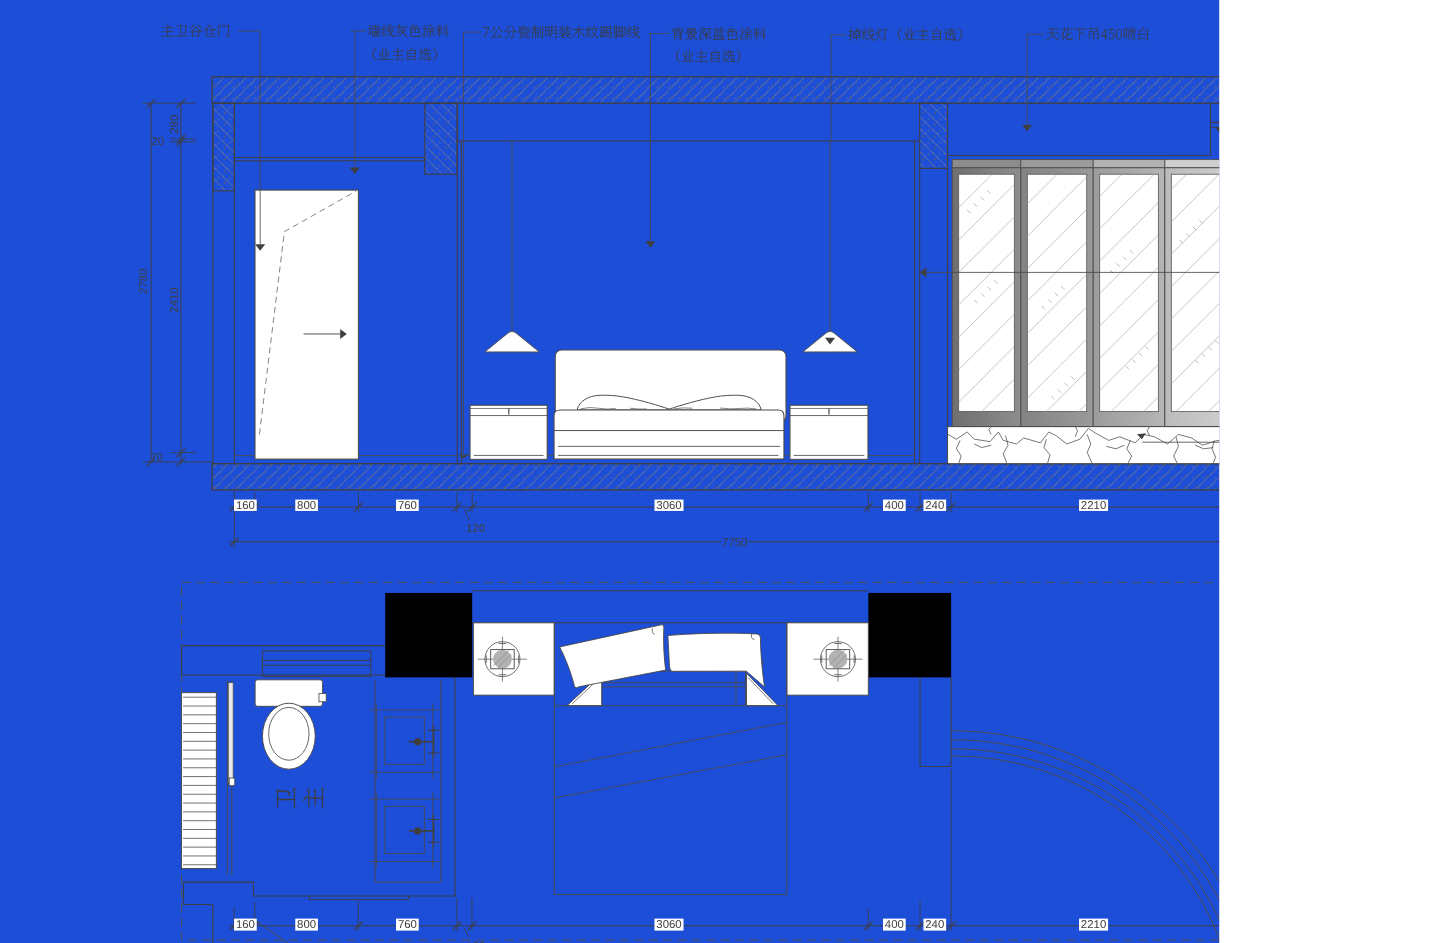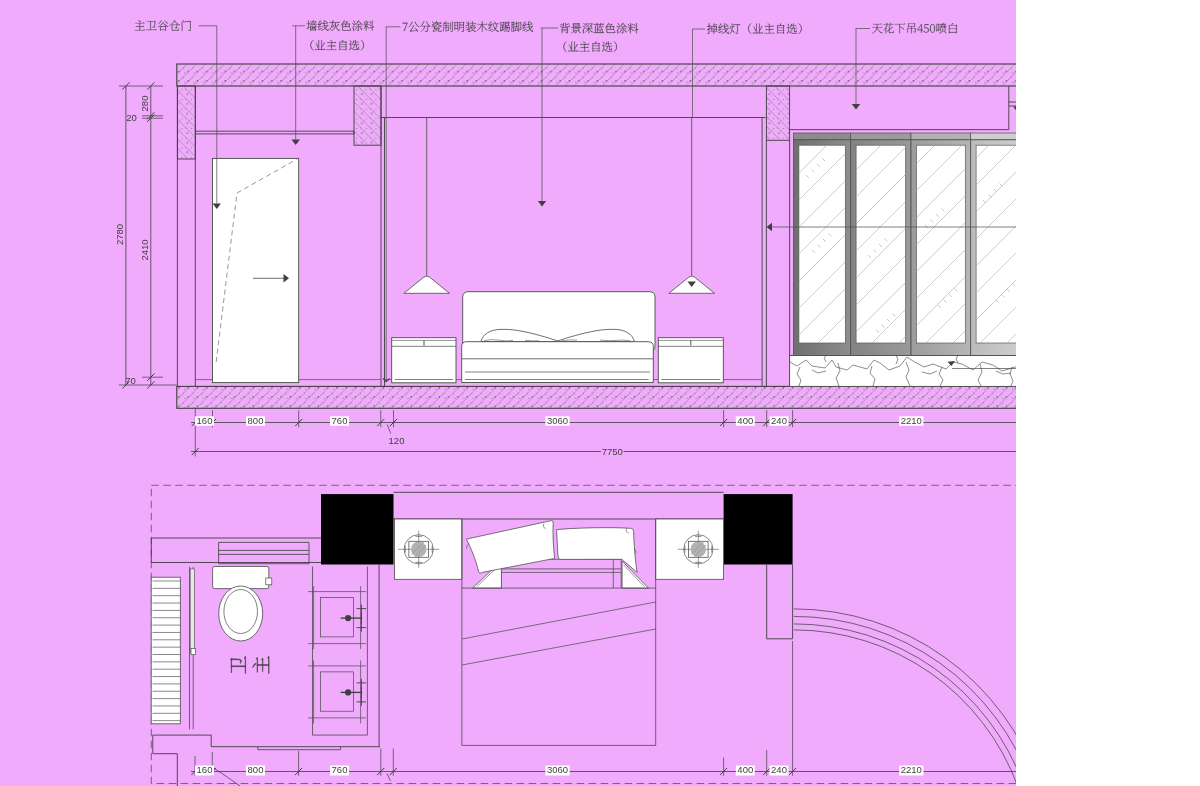--- a/index.html
+++ b/index.html
@@ -1,16 +1,16 @@
 <!DOCTYPE html>
 <html><head>
 <meta charset="utf-8">
 <style>
 html,body{margin:0;padding:0;background:#fff;}
-#page{position:relative;width:1016px;height:786px;overflow:hidden;background:#f0abfc;}
+#page{position:relative;width:1016px;height:786px;overflow:hidden;background:#1d4ed8;}
 </style>
 </head>
 <body>
 
 <div id="page">
 <svg width="1200" height="786" viewBox="0 0 1200 786">
 <defs>
 <pattern id="conc" width="9.3" height="9.3" patternUnits="userSpaceOnUse">
   <path d="M-2,2 L2,-2 M-2,11.3 L11.3,-2 M7.3,11.3 L11.3,7.3" stroke="#828282" stroke-width="0.55" fill="none"></path>
   <circle cx="2.1" cy="6.4" r="0.75" fill="#5f5f5f"></circle>

